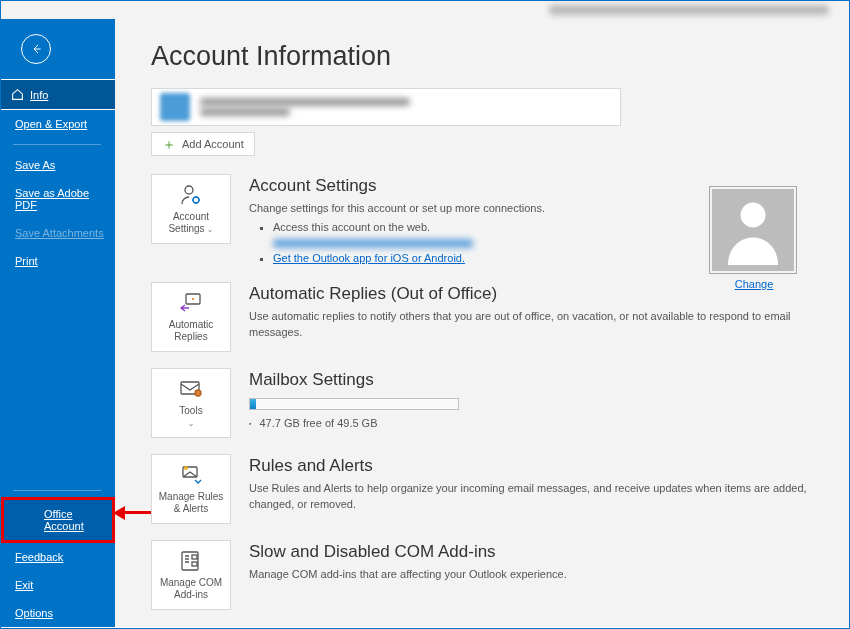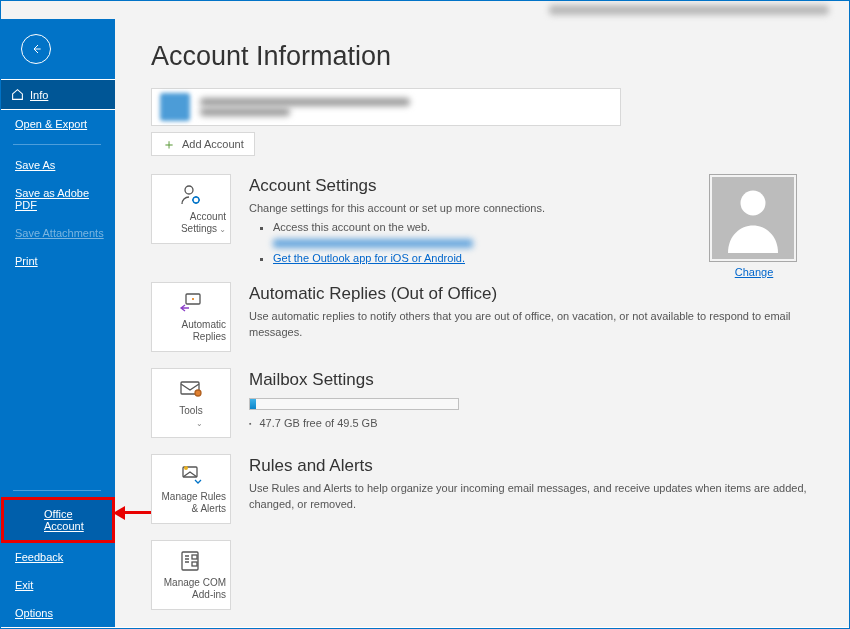--- a/index.html
+++ b/index.html
@@ -22,30 +22,30 @@
     .arrow-shaft { width: 42px; height: 3px; background: #e80000; position:absolute; top:6px; left:6px; }
     .arrow-head { width:0; height:0; border-top:7px solid transparent; border-bottom:7px solid transparent; border-right:12px solid #e80000; position:absolute; left:-3px; top:1px;}
     .content { flex: 1; background: #f3f3f3; padding: 22px 30px 10px 36px; overflow-y: auto; color: #555; }
     h1 { font-weight: 300; font-size: 27px; color: #333; margin-bottom: 16px; }
     .acct-row { background: #fff; border: 1px solid #d8d8d8; display:flex; align-items:center; padding: 4px 8px; width: 470px; margin-bottom:6px; position:relative;}
     .acct-icon { width:30px; height:28px; background:#0173c7; border-radius:3px; filter: blur(2px); opacity:0.7; margin-right:10px; flex-shrink:0;}
     .acct-text-blur { height:8px; background:#999; filter:blur(3px); border-radius:4px; margin:2px 0;}
     .add-btn { background: #fff; border: 1px solid #d8d8d8; padding: 5px 10px; display:inline-flex; align-items:center; gap:6px; font-size:11px; color:#555; margin-bottom:18px;}
     .plus { color: #5c9a3a; font-size:14px; line-height:0;}
     .section { display:flex; gap: 18px; margin-bottom: 16px; align-items: flex-start; position:relative;}
-    .tile { width: 80px; height: 70px; background: #fff; border: 1px solid #d8d8d8; display:flex; flex-direction:column; align-items:center; justify-content:center; gap:4px; text-align:right; padding:4px;}
+    .tile { width: 80px; height: 70px; background: #fff; border: 1px solid #d8d8d8; display:flex; flex-direction:column; align-items:center; justify-content:center; gap:4px; text-align:center; padding:4px;}
     .tile svg { width: 26px; height: 24px; }
     .tile-label { font-size: 10px; color:#555; line-height:1.2;}
     .tile-caret { font-size:8px; color:#888;}
     .section-body { flex:1; font-size:11px; color:#555; line-height:1.4;}
     .section-body h2 { font-weight:400; font-size:17px; color:#333; margin-bottom:3px;}
     .section-body ul { list-style: square; margin: 4px 0 0 24px;}
     .link { color: #0066cc; text-decoration: underline; }
     .link-blur { display:inline-block; width:200px; height:9px; background:#6aa8de; filter:blur(3px); border-radius:3px; vertical-align:middle;}
-    .profile-box { width:90px; position:absolute; right:20px; top:0; text-align:center;}
+    .profile-box { width:90px; position:absolute; right:20px; top:12px; text-align:center;}
     .profile-inner { width:88px; height:88px; border:1px solid #a8a8a8; padding:2px;}
     .profile-img { width:100%; height:100%; background:#bcbcbc; display:flex; align-items:center; justify-content:center;}
     .profile-img svg{ width:60px;height:70px; fill:#fff;}
     .progress-bar { width:210px; height:12px; border:1px solid #c0c0c0; background:#f8f8f8; margin-top:6px; position:relative;}
     .progress-fill { position:absolute; left:0; top:0; bottom:0; width:3%; background: linear-gradient(#3db1e8,#0c85c9);}
     .storage-line { display:flex; align-items:center; gap:8px; margin-top:6px; font-size:11px;}
     .storage-line::before{ content:"▪"; font-size:7px; color:#666;}
   </style>
 </head>
 <body>
@@ -192,16 +192,20 @@
     <div class="section">
       <div class="tile">
         <svg viewBox="0 0 24 24" fill="none" stroke="#555" stroke-width="1.3">
             <rect x="3" y="3" width="16" height="18" rx="1"></rect>
             <path d="M6 7h4M6 10h4M6 13h4"></path>
             <rect x="13" y="6" width="5" height="4"></rect>
             <rect x="13" y="13" width="5" height="4"></rect>
           </svg>
         <div class="tile-label">Manage COM Add-ins</div>
       </div>
+      <div class="section-body">
+        <h2>Slow and Disabled COM Add-ins</h2>
+        <div>Manage COM add-ins that are affecting your Outlook experience.</div>
+      </div>
     </div>
 
   </div>
 </div>
 
 </body></html>

